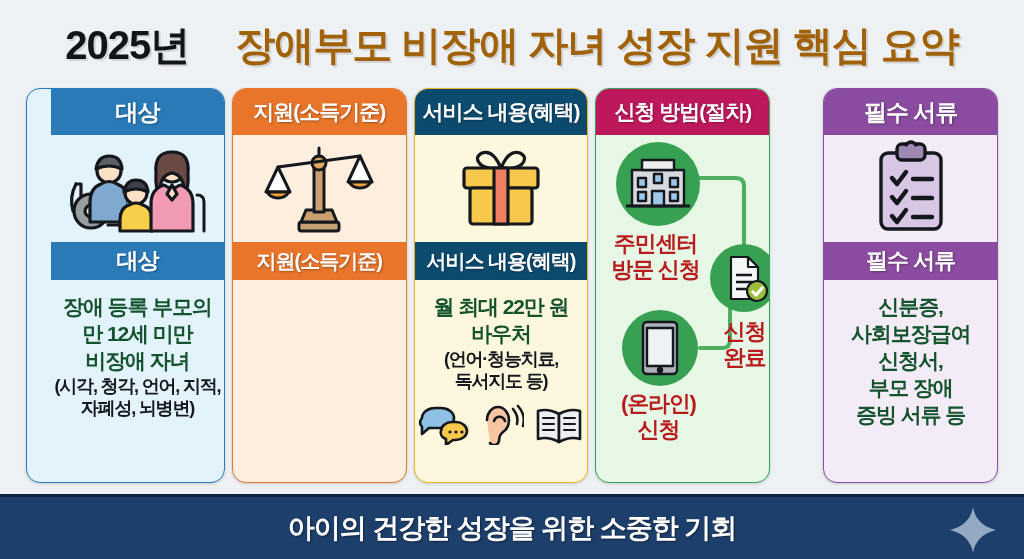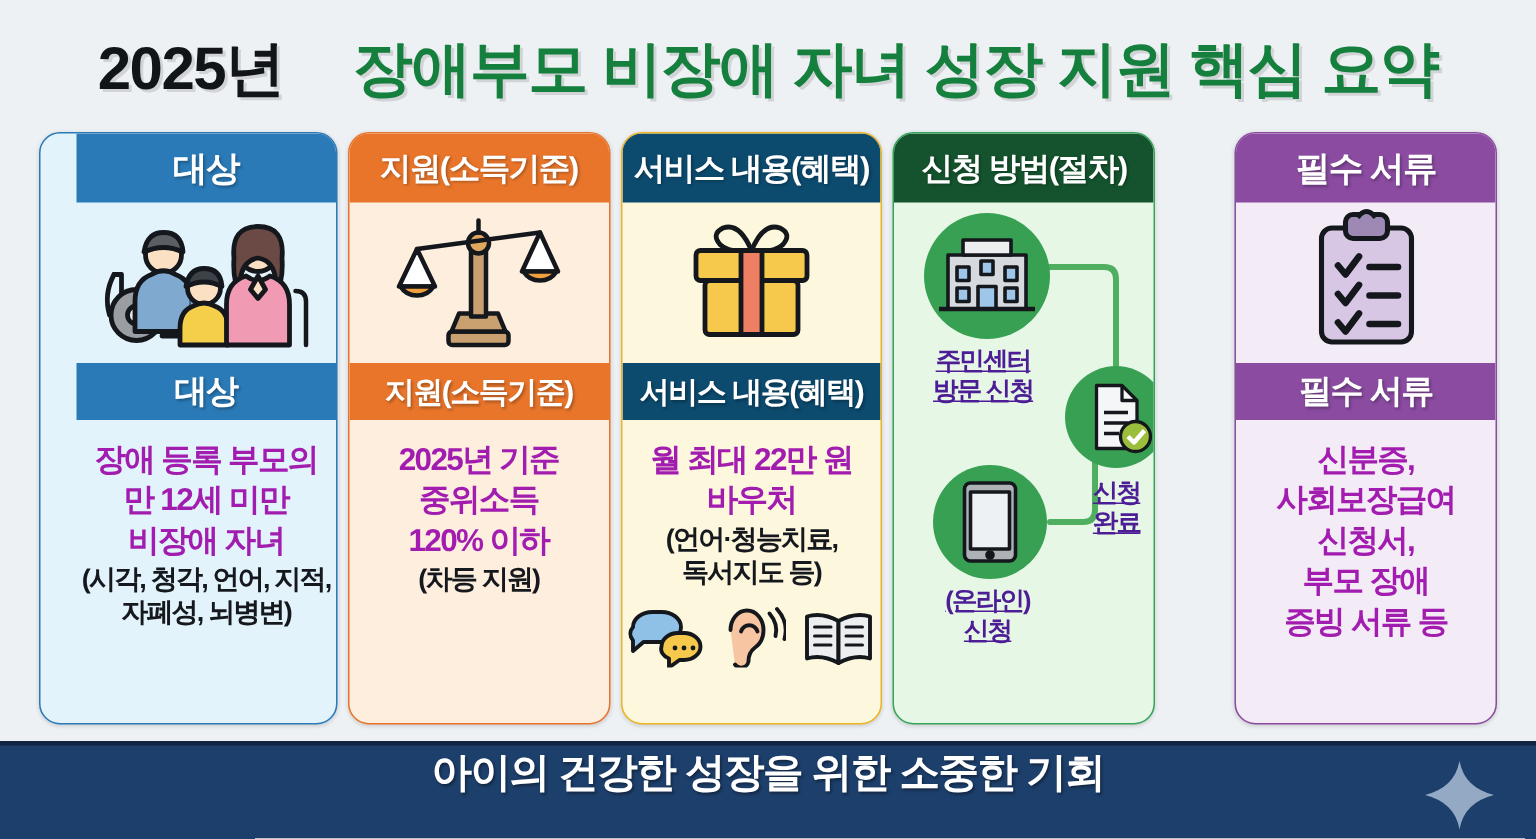--- a/index.html
+++ b/index.html
@@ -11,21 +11,21 @@
   }
   #page{position:relative;width:1024px;height:398px;}
 
   
   #title{
     position:absolute;left:0;top:16px;width:1024px;height:58px;
     display:flex;align-items:center;justify-content:center;gap:10px;
     font-size:40px;font-weight:bold;letter-spacing:-1px;white-space:nowrap;
   }
   #title .t-black{color:#111418;text-shadow:2px 2px 0 rgba(0,0,0,.12);}
-  #title .t-blue{color:#15803d;text-shadow:2px 2px 0 rgba(0,0,0,.12);margin-left:36px;}
+  #title .t-blue{color:#a16207;text-shadow:2px 2px 0 rgba(0,0,0,.12);margin-left:36px;}
 
   
   #cards{
     position:absolute;left:26px;top:88px;width:972px;height:395px;
     display:flex;gap:7px;
   }
   .card{
     flex:1 1 0;border-radius:14px;overflow:hidden;position:relative;
     display:flex;flex-direction:column;
     box-shadow:0 1px 3px rgba(0,0,0,.16);
@@ -43,59 +43,59 @@
     height:38px;flex:0 0 38px;display:flex;align-items:center;justify-content:center;
     color:#ffffff;font-size:22px;font-weight:bold;letter-spacing:-1px;white-space:nowrap;
     text-shadow:1px 1px 2px rgba(0,0,0,.30);
   }
   .card-hdr2.small{font-size:20px;}
   .body-pane{
     flex:1 1 auto;display:flex;flex-direction:column;align-items:center;
     justify-content:flex-start;padding:14px 6px 10px;
   }
   .line-main{
-    font-size:21px;font-weight:bold;color:#a21caf;line-height:1.28;
+    font-size:21px;font-weight:bold;color:#14532d;line-height:1.28;
     letter-spacing:-1.1px;white-space:nowrap;
   }
   .line-sub{
     font-size:18px;font-weight:bold;color:#15181d;line-height:1.25;
     letter-spacing:-1.2px;white-space:nowrap;
   }
 
   
   .c-blue{background:#e3f3fc;border:1.5px solid #2a7ab8;padding-left:24px;}
   .c-blue .card-hdr,.c-blue .card-hdr2{background:#2a7ab8;}
   .c-orange{background:#fdeede;border:1.5px solid #e8752a;}
   .c-orange .card-hdr,.c-orange .card-hdr2{background:#e8752a;}
   .c-yellow{background:#fcf7dd;border:1.5px solid #edb422;}
   .c-yellow .card-hdr,.c-yellow .card-hdr2{background:#0c4a6e;}
   .c-green{background:#e6f7e6;border:1.5px solid #33a558;}
-  .c-green .card-hdr{background:#14532d;}
+  .c-green .card-hdr{background:#be185d;}
   .c-purple{background:#f3ecf7;border:1.5px solid #8a4ba0;margin-left:46px;}
   .c-purple .card-hdr,.c-purple .card-hdr2{background:#8a4ba0;}
 
   
   .c-green .flow-pane{
     flex:1 1 auto;position:relative;
   }
   .flow-label{
-    position:absolute;text-align:center;font-size:17px;font-weight:bold;
-    color:#4c1d95;letter-spacing:-1.2px;line-height:1.2;white-space:nowrap;text-decoration:underline;
+    position:absolute;text-align:center;font-size:22px;font-weight:bold;
+    color:#b91c1c;letter-spacing:-1.2px;line-height:1.2;white-space:nowrap;
   }
   .flow-node{position:absolute;}
 
   
   .icon-row{
     display:flex;align-items:flex-end;justify-content:center;gap:10px;margin-top:10px;
   }
 
   
   #footer{
     position:absolute;left:0;top:497px;width:1024px;height:62px;
-    background:#1d3f6b;display:flex;justify-content:center;
+    background:#1d3f6b;display:flex;align-items:center;justify-content:center;
   }
   #footer .f-text{
     color:#ffffff;font-size:27px;font-weight:bold;letter-spacing:-1px;white-space:nowrap;
     text-shadow:1px 1px 2px rgba(0,0,0,.4);
   }
   #footer .sparkle{position:absolute;right:28px;top:10px;}
   #footer-top-edge{
     position:absolute;left:0;top:494px;width:1024px;height:4px;background:#0f2542;
   }
 </style>
@@ -176,26 +176,20 @@
               <path d="M14 28 L96 17" fill="none"></path>
               <path d="M14 28 L2 53 h24 z" fill="#ffffff"></path>
               <path d="M3 53 a13 13 0 0 0 22 0 z" fill="#f2a03c"></path>
               <path d="M96 17 L84 43 h24 z" fill="#ffffff"></path>
               <path d="M85 43 a13 13 0 0 0 22 0 z" fill="#f2a03c"></path>
             </g>
           </svg>
         </span>
       </div>
       <div class="card-hdr2 small">지원(소득기준)</div>
-      <div class="body-pane">
-        <div class="line-main">2025년 기준</div>
-        <div class="line-main">중위소득</div>
-        <div class="line-main">120% 이하</div>
-        <div class="line-sub">(차등 지원)</div>
-      </div>
     </div>
 
     <div class="card c-yellow">
       <div class="card-hdr small">서비스 내용(혜택)</div>
       <div class="icon-pane">
         <span>
           <svg width="100" height="92" viewBox="0 0 100 92">
             <g stroke="#14171c" stroke-width="3.2" stroke-linejoin="round" stroke-linecap="round">
               <path d="M50 27 q-8 -19 -19 -15 q-8 4 -2 11 q6 6 21 4 z" fill="#fcf7dd"></path>
               <path d="M50 27 q8 -19 19 -15 q8 4 2 11 q-6 6 -21 4 z" fill="#fcf7dd"></path>

